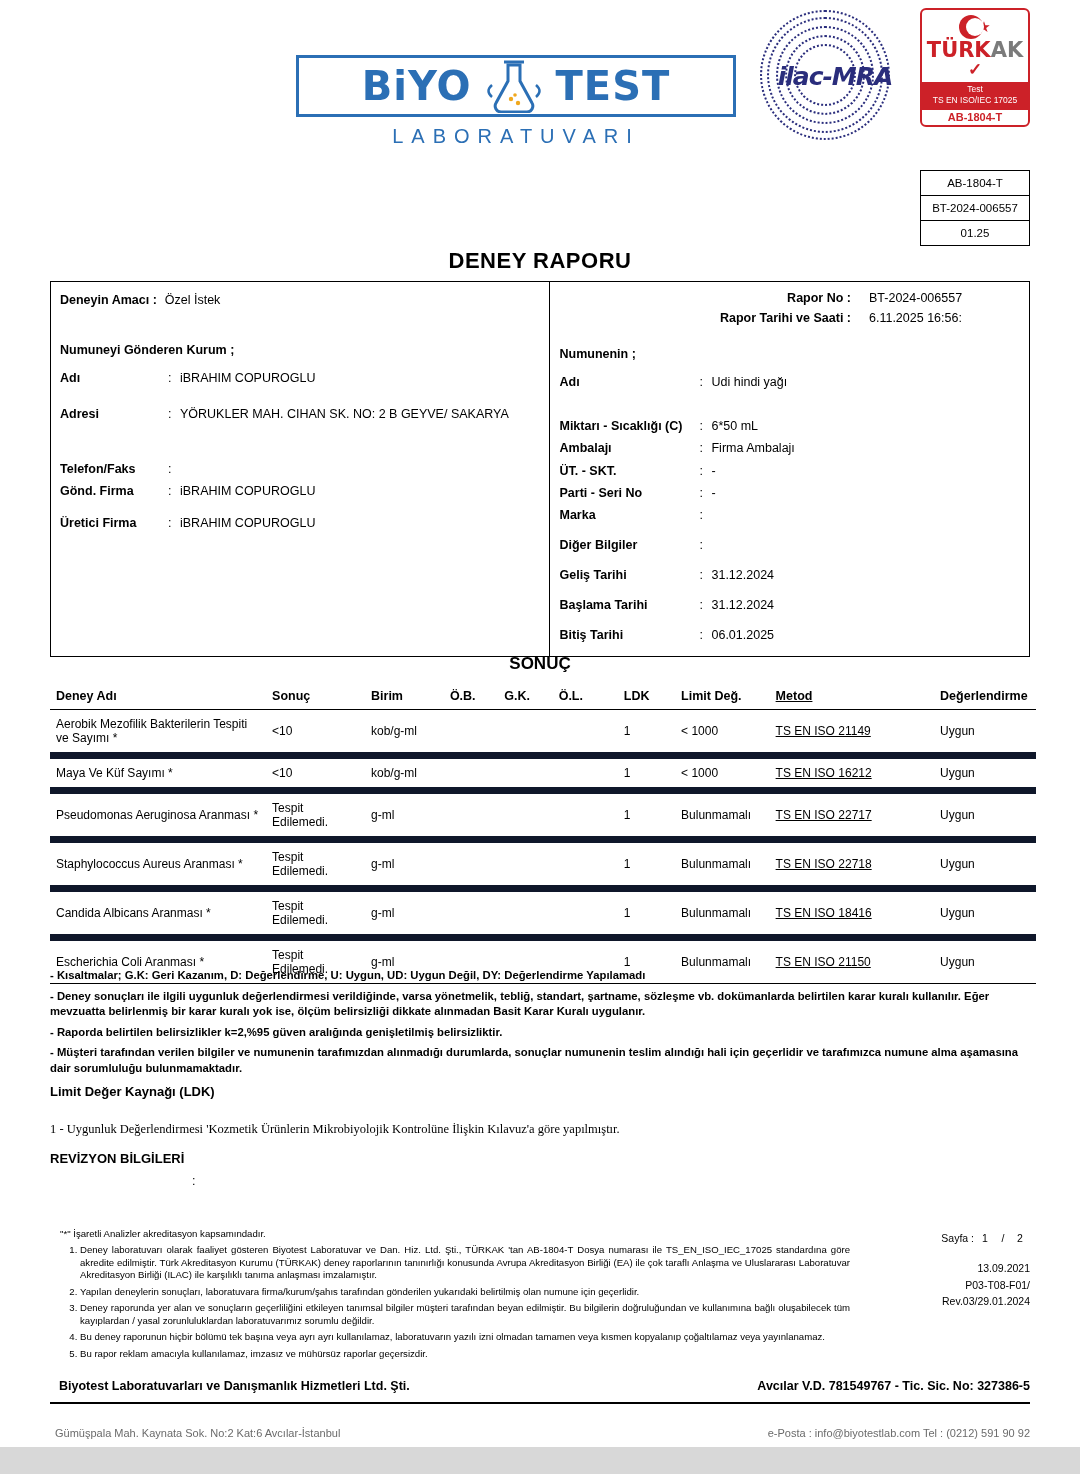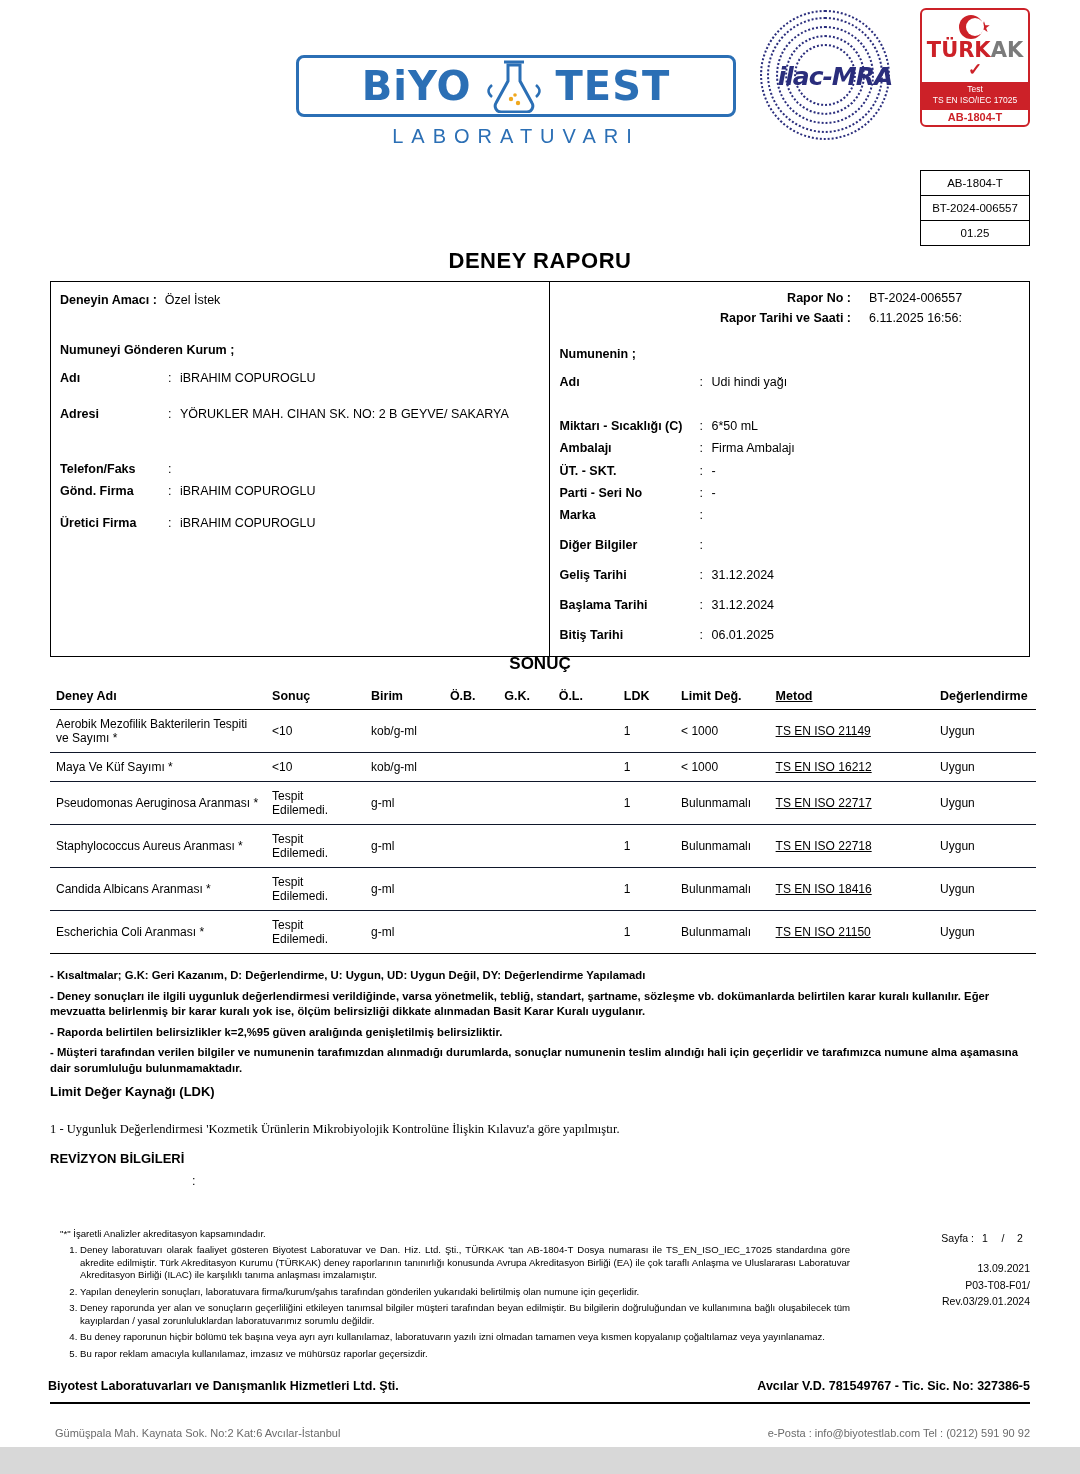--- a/index.html
+++ b/index.html
@@ -27,21 +27,21 @@
   }
   .logo-wrap {
     position: absolute;
     left: 296px;
     top: 55px;
     width: 440px;
     text-align: center;
   }
   .logo-box {
     border: 3px solid #2b6fb5;
-    border-radius: 8px;
+    border-radius: 0;
     height: 62px;
     display: flex;
     align-items: center;
     justify-content: center;
     gap: 10px;
   }
   .logo-text {
     font-family: "DejaVu Sans", sans-serif;
     font-size: 40px;
     font-weight: bold;
@@ -207,21 +207,21 @@
   }
   .result-table th {
     text-align: left;
     font-size: 12.5px;
     font-weight: bold;
     padding: 3px 4px 6px 6px;
     border-bottom: 1.5px solid #000;
   }
   .result-table td {
     padding: 7px 4px 7px 6px;
-    border-bottom: 1px solid #0f172a;
+    border-bottom: 7px solid #0f172a;
     vertical-align: middle;
   }
   .result-table tr:last-child td { border-bottom: 1.5px solid #000; }
   .c-name { width: 220px; }
   .c-sonuc { width: 100px; }
   .c-birim { width: 80px; }
   .c-ob { width: 55px; }
   .c-gk { width: 55px; }
   .c-ol { width: 62px; }
   .c-ldk { width: 62px; text-align: left; }
@@ -287,21 +287,21 @@
   .page-meta .n1 { width: 22px; text-align: center; }
   .page-meta .sl { width: 14px; text-align: center; }
   .page-meta .n2 { width: 20px; text-align: center; }
 
   
   .bottom-rule {
     position: absolute; left: 50px; top: 1402px;
     width: 980px; border-top: 2px solid #000;
   }
   .company {
-    position: absolute; left: 48px; top: 1379px;
+    position: absolute; left: 59px; top: 1379px;
     font-size: 12.5px; font-weight: bold;
   }
   .vd {
     position: absolute; right: 50px; top: 1379px;
     font-size: 12.5px; font-weight: bold;
   }
   .addr {
     position: absolute; left: 55px; top: 1427px;
     font-size: 11px; color: #6b6b6b;
   }

